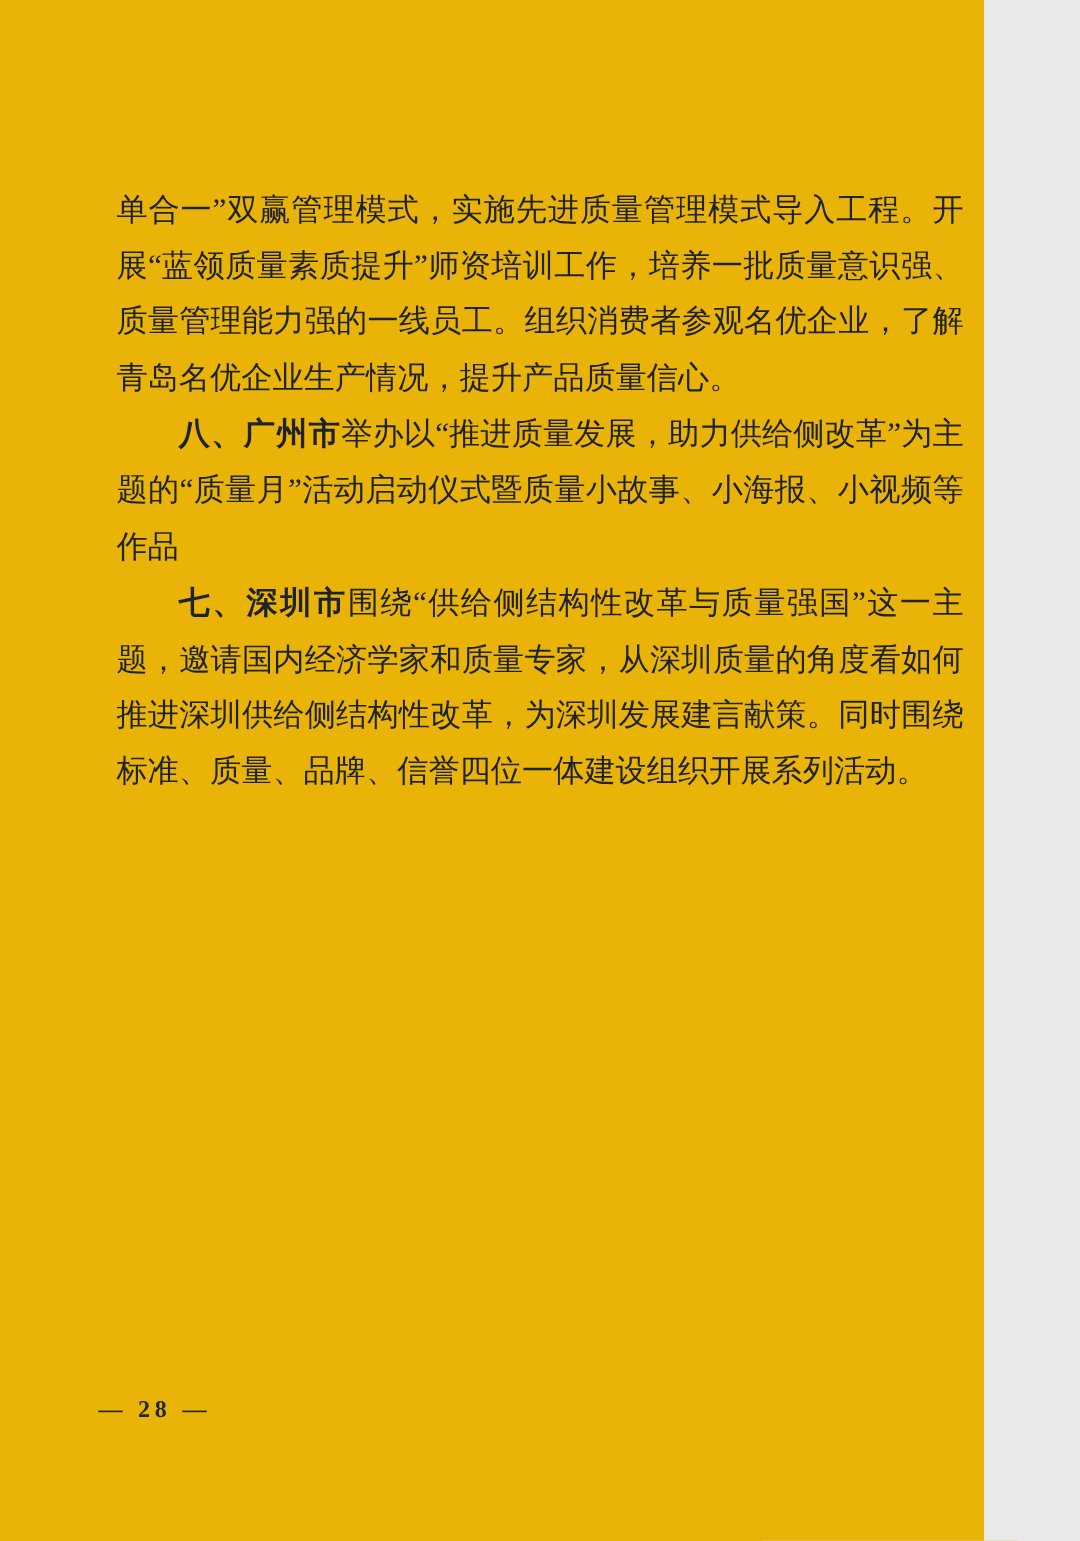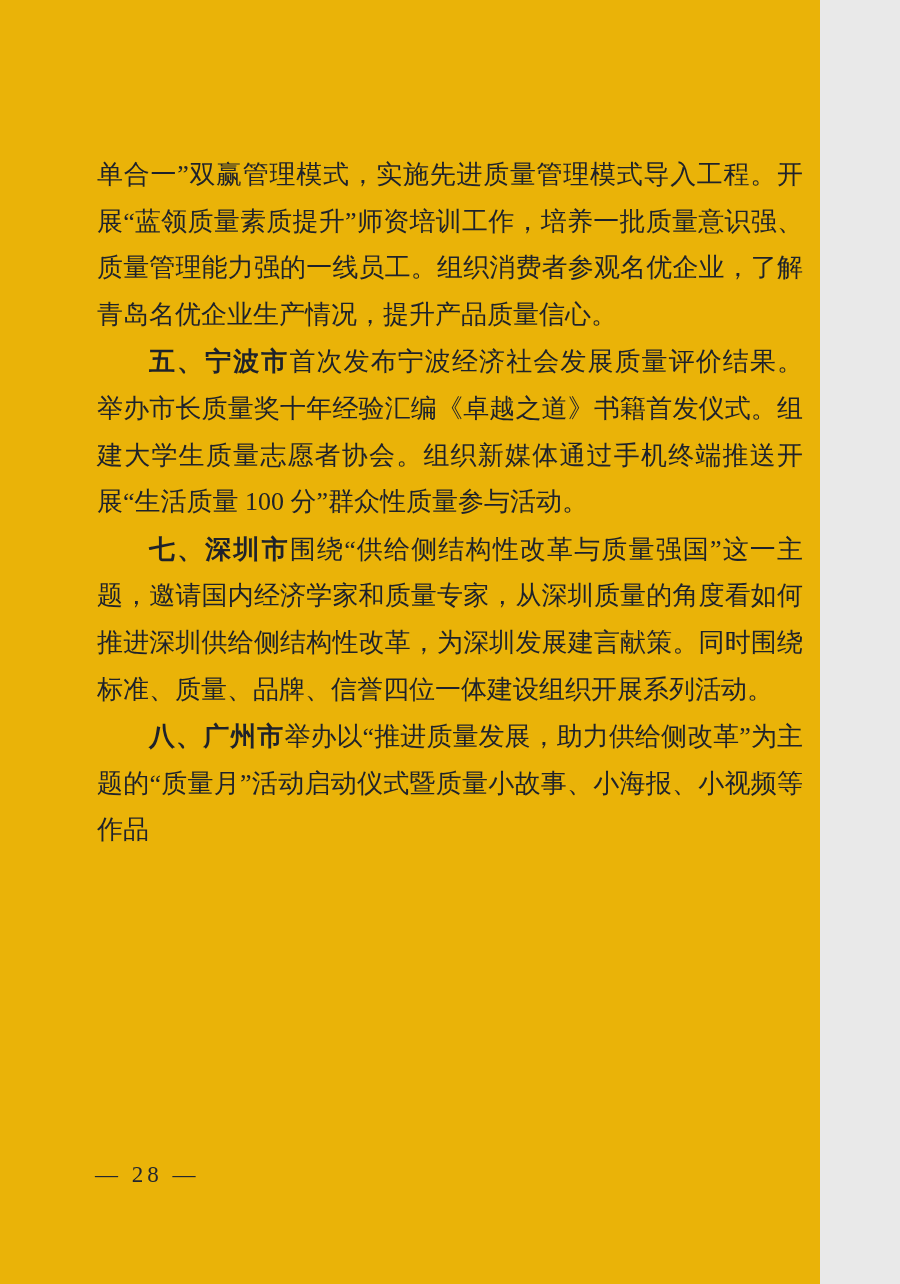--- a/index.html
+++ b/index.html
@@ -35,39 +35,39 @@
   .content p.continuation {
     text-indent: 0;
   }
   .lead {
     font-family: "Liberation Sans", sans-serif;
     font-weight: 700;
     letter-spacing: 1px;
   }
   .page-number {
     position: absolute;
-    left: 95px;
+    left: 82px;
     top: 1160px;
-    font-size: 23px;
+    font-size: 20px;
     line-height: 30px;
     letter-spacing: 4px;
     color: #23272f;
+    font-weight: bold;
   }
 </style>
 </head>
 <body>
 
 <div class="page">
   <div class="content">
 
     <p class="continuation"><span>单合一”双赢管理模式，实施先进质量管理模式导入工程。开展“蓝领质量素质提升”师资培训工作，培养一批质量意识强、质量管理能力强的一线员工。组织消费者参观名优企业，了解青岛名优企业生产情况，提升产品质量信心。</span></p>
 
-    <p><span class="lead">五、宁波市</span><span>首次发布宁波经济社会发展质量评价结果。举办市长质量奖十年经验汇编《卓越之道》书籍首发仪式。组建大学生质量志愿者协会。组织新媒体通过手机终端推送开展“生活质量 100 分”群众性质量参与活动。</span></p>
 
 
+    <p><span class="lead">八、广州市</span><span>举办以“推进质量发展，助力供给侧改革”为主题的“质量月”活动启动仪式暨质量小故事、小海报、小视频等作品</span></p>
+
     <p><span class="lead">七、深圳市</span><span>围绕“供给侧结构性改革与质量强国”这一主题，邀请国内经济学家和质量专家，从深圳质量的角度看如何推进深圳供给侧结构性改革，为深圳发展建言献策。同时围绕标准、质量、品牌、信誉四位一体建设组织开展系列活动。</span></p>
-
-    <p><span class="lead">八、广州市</span><span>举办以“推进质量发展，助力供给侧改革”为主题的“质量月”活动启动仪式暨质量小故事、小海报、小视频等作品</span></p>
 
   </div>
 
   <div class="page-number">— 28 —</div>
 </div>
 
 </body></html>

